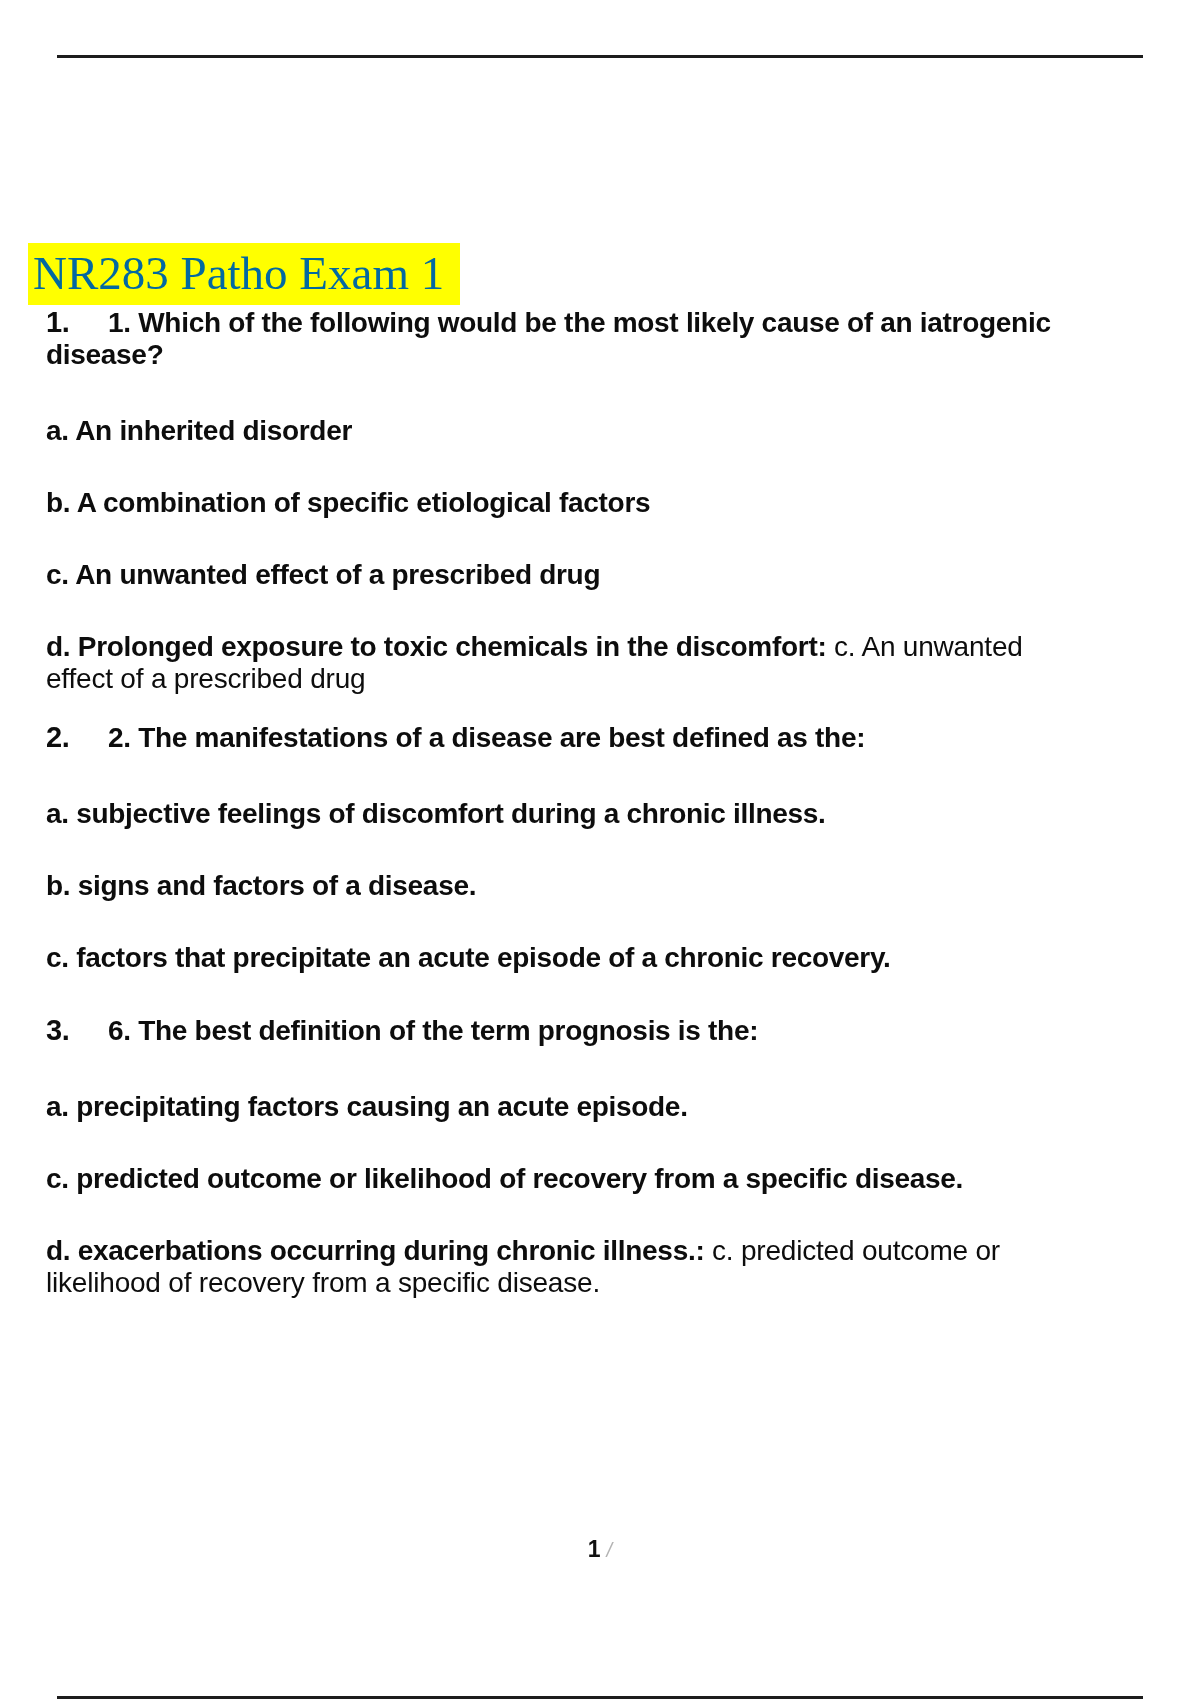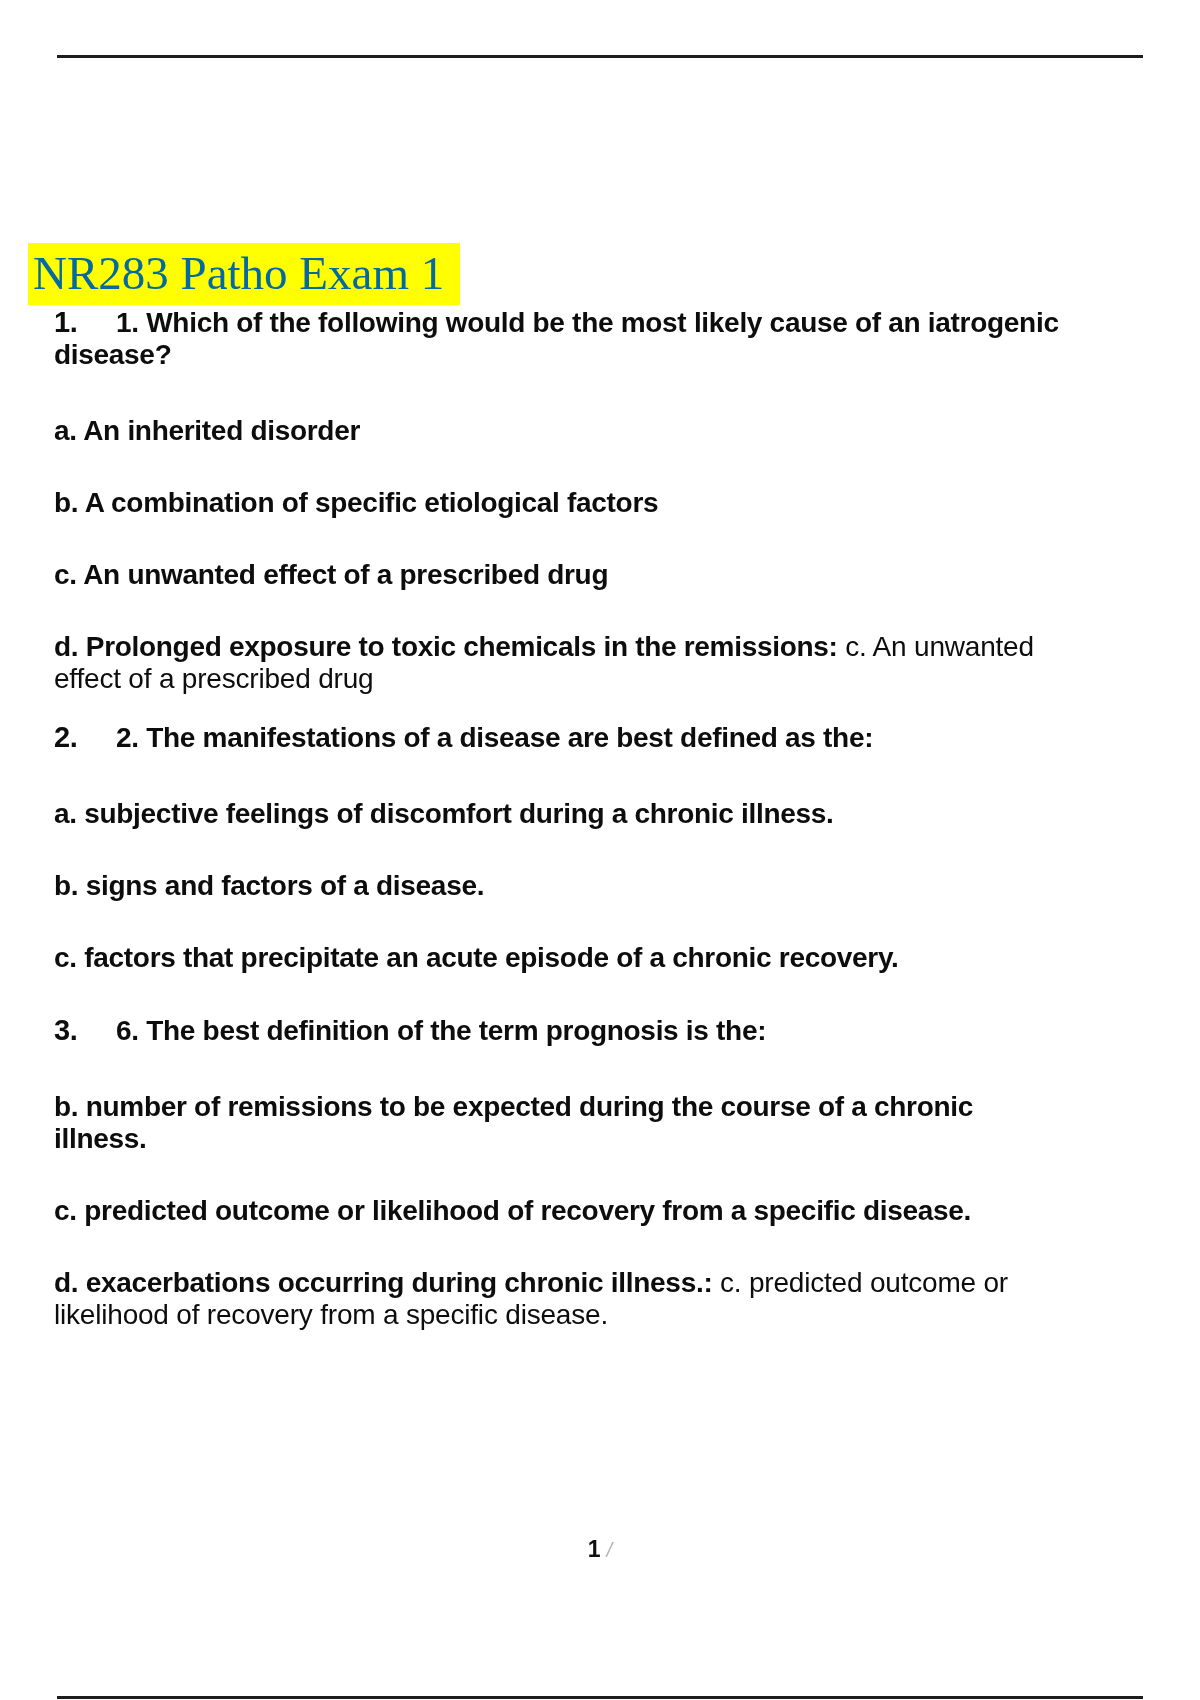--- a/index.html
+++ b/index.html
@@ -16,21 +16,21 @@
     display:inline-block; background:#ffff00; color:#0369a1;
     font-family:"Liberation Serif", serif; font-weight:400;
     font-size:47px; line-height:58px; padding:1px 16px 3px 5px;
     white-space:nowrap;
   }
 
   .content {
     position:absolute; left:38px; top:306px; width:1070px;
     font-size:28px; font-weight:700; line-height:32px; letter-spacing:-0.3px;
   }
-  .content p { margin:0 0 40px 16px; }
+  .content p { margin:0 0 40px 8px; }
   p.prompt { margin-bottom:44px; }
   p.ans-opt { margin-bottom:26px; }
   .qnum { display:inline-block; width:62px; font-size:29px; }
   .ans { font-weight:400; letter-spacing:-0.2px; }
   .mw1010 { max-width:1010px; }
   .mw990  { max-width:990px;  }
   .mw980  { max-width:980px;  }
 
   .footer {
     position:absolute; top:1536px; left:0; width:100%;
@@ -51,33 +51,33 @@
     <span class="title-hl">NR283 Patho Exam 1</span>
   </div>
 
   <div class="content">
 
     <div>
       <p class="prompt mw1010"><span class="qnum">1.</span><span>1. Which of the following would be the most likely cause of an iatrogenic disease?</span></p>
       <p class="option"><span>a. An inherited disorder</span></p>
       <p class="option"><span>b. A combination of specific etiological factors</span></p>
       <p class="option"><span>c. An unwanted effect of a prescribed drug</span></p>
-      <p class="option ans-opt mw1010"><span>d. Prolonged exposure to toxic chemicals in the remissions:</span><span class="ans"> c. An unwanted effect of a prescribed drug</span></p>
+      <p class="option ans-opt mw1010"><span>d. Prolonged exposure to toxic chemicals in the discomfort:</span><span class="ans"> c. An unwanted effect of a prescribed drug</span></p>
     </div>
 
     <div>
       <p class="prompt"><span class="qnum">2.</span><span>2. The manifestations of a disease are best defined as the:</span></p>
       <p class="option"><span>a. subjective feelings of discomfort during a chronic illness.</span></p>
       <p class="option"><span>b. signs and factors of a disease.</span></p>
       <p class="option"><span>c. factors that precipitate an acute episode of a chronic recovery.</span></p>
     </div>
 
     <div>
       <p class="prompt"><span class="qnum">3.</span><span>6. The best definition of the term prognosis is the:</span></p>
-      <p class="option mw980"><span>b. number of remissions to be expected during the course of a chronic illness.</span></p>
+      <p class="option"><span>a. precipitating factors causing an acute episode.</span></p>
       <p class="option"><span>c. predicted outcome or likelihood of recovery from a specific disease.</span></p>
       <p class="option ans-opt mw990"><span>d. exacerbations occurring during chronic illness.:</span><span class="ans"> c. predicted outcome or likelihood of recovery from a specific disease.</span></p>
     </div>
 
   </div>
 
   <div class="footer">
     <span>1</span><span class="sep">/</span>
   </div>
 

